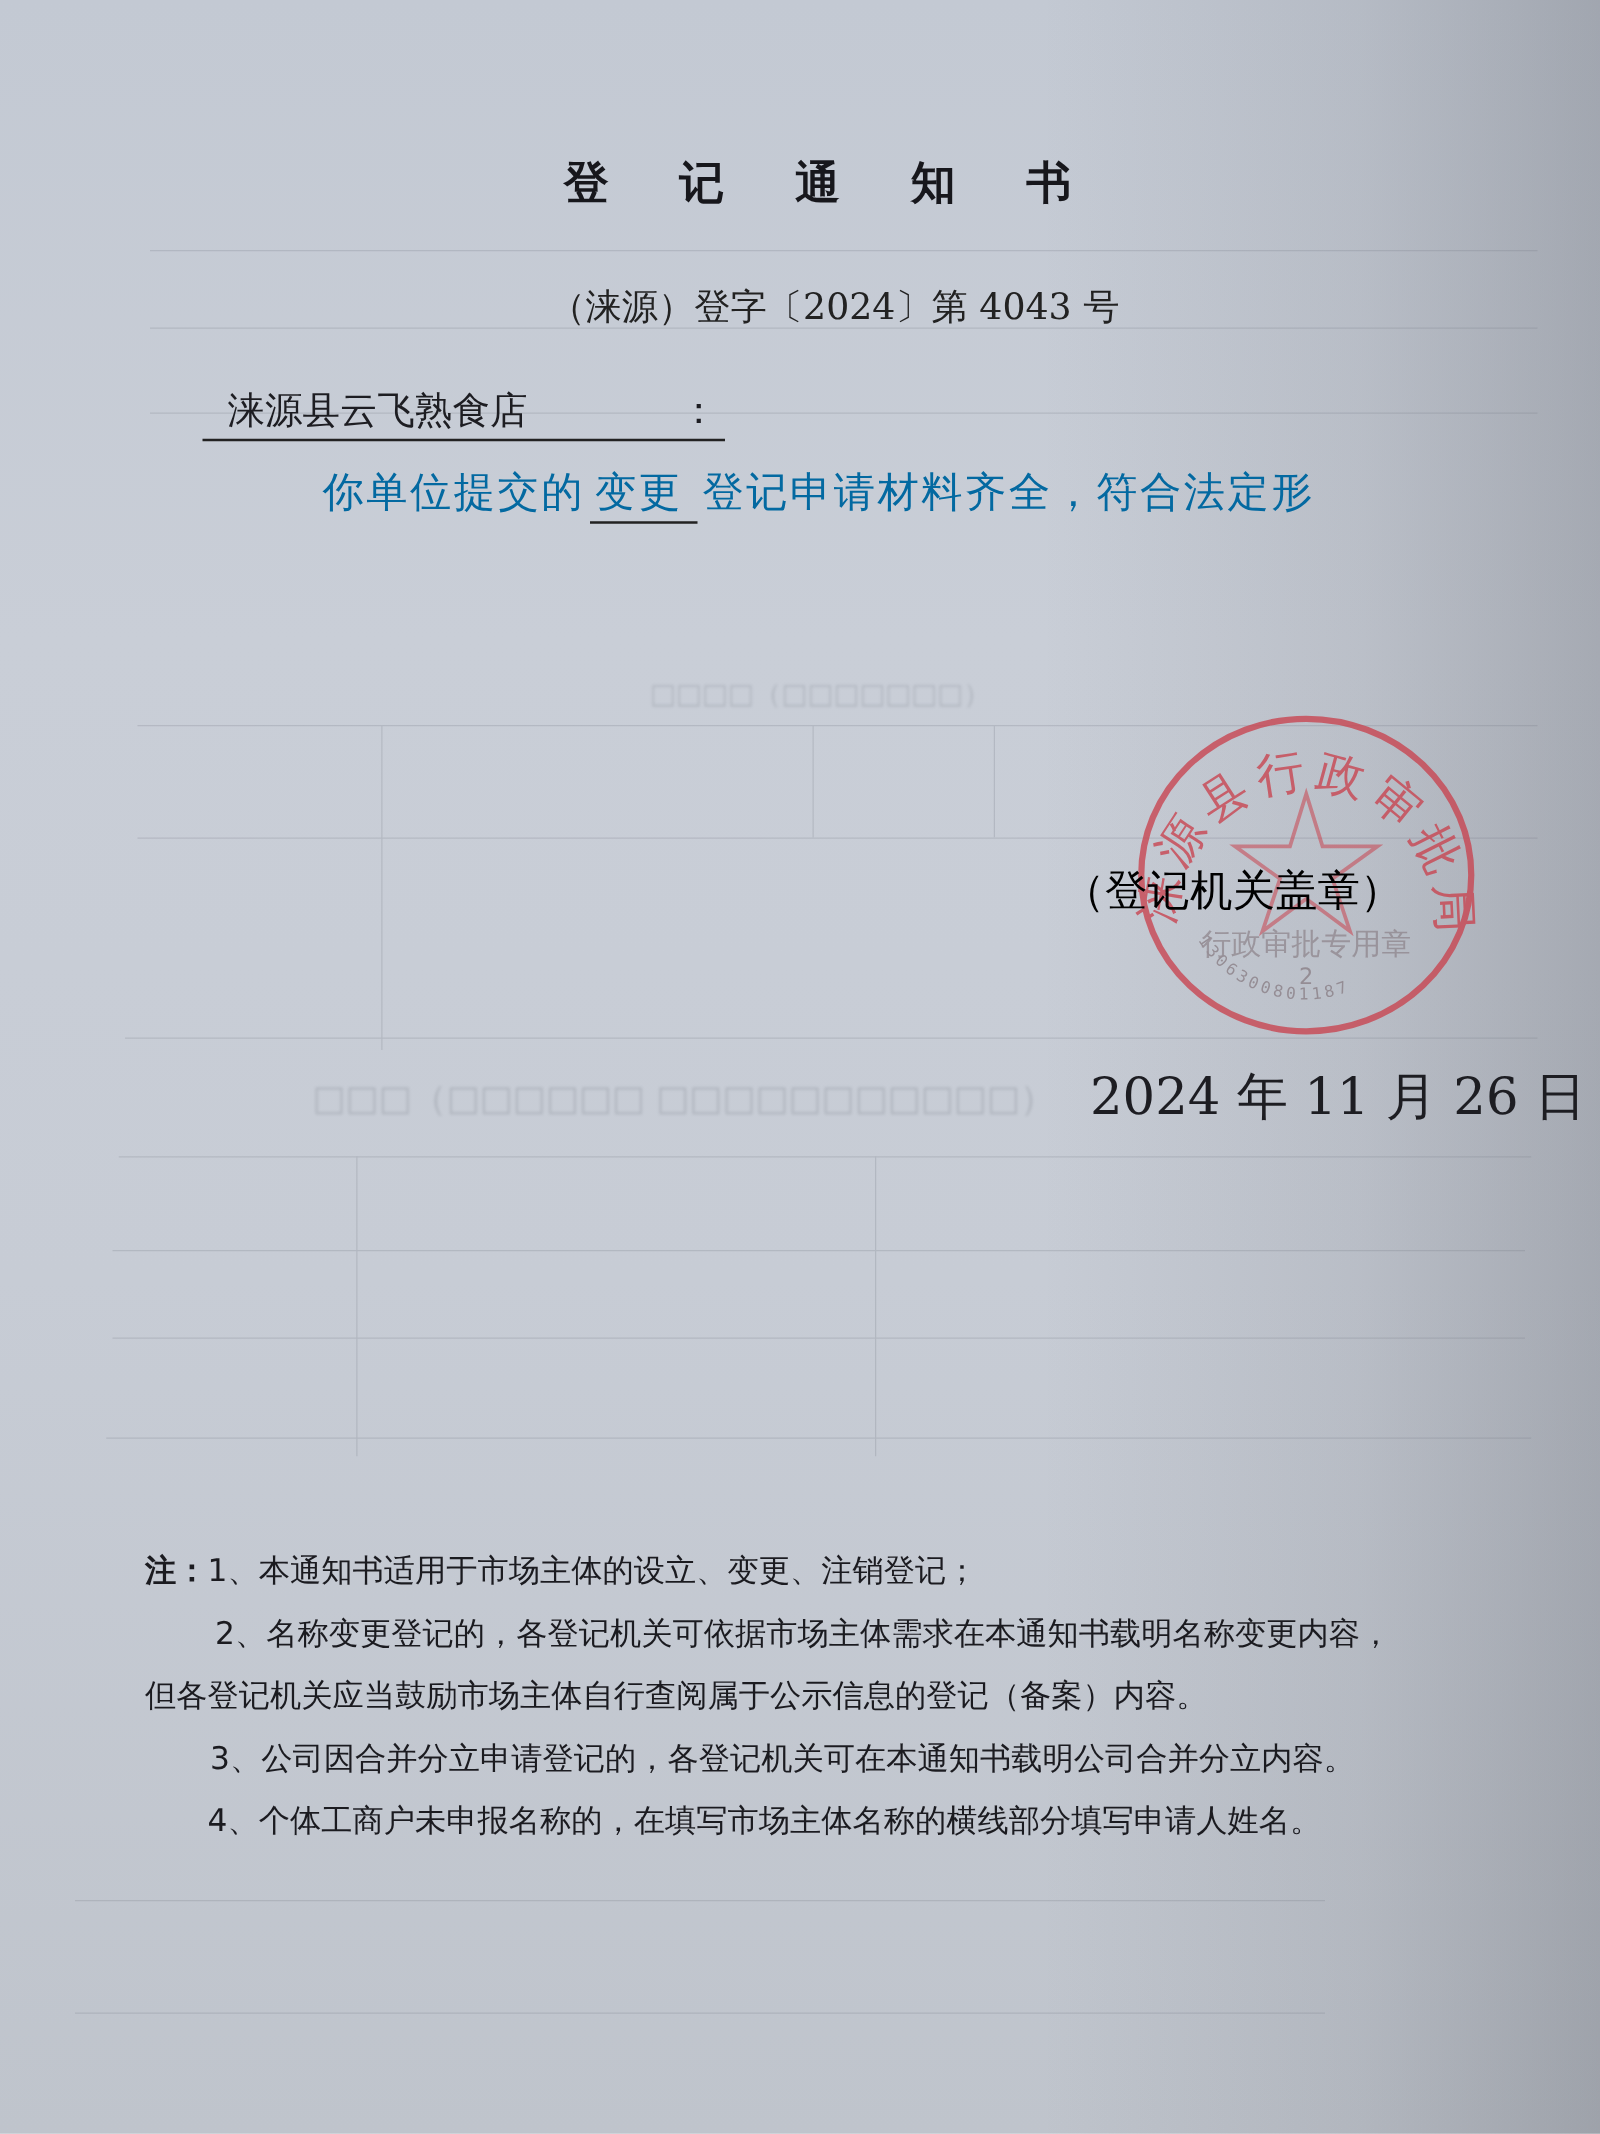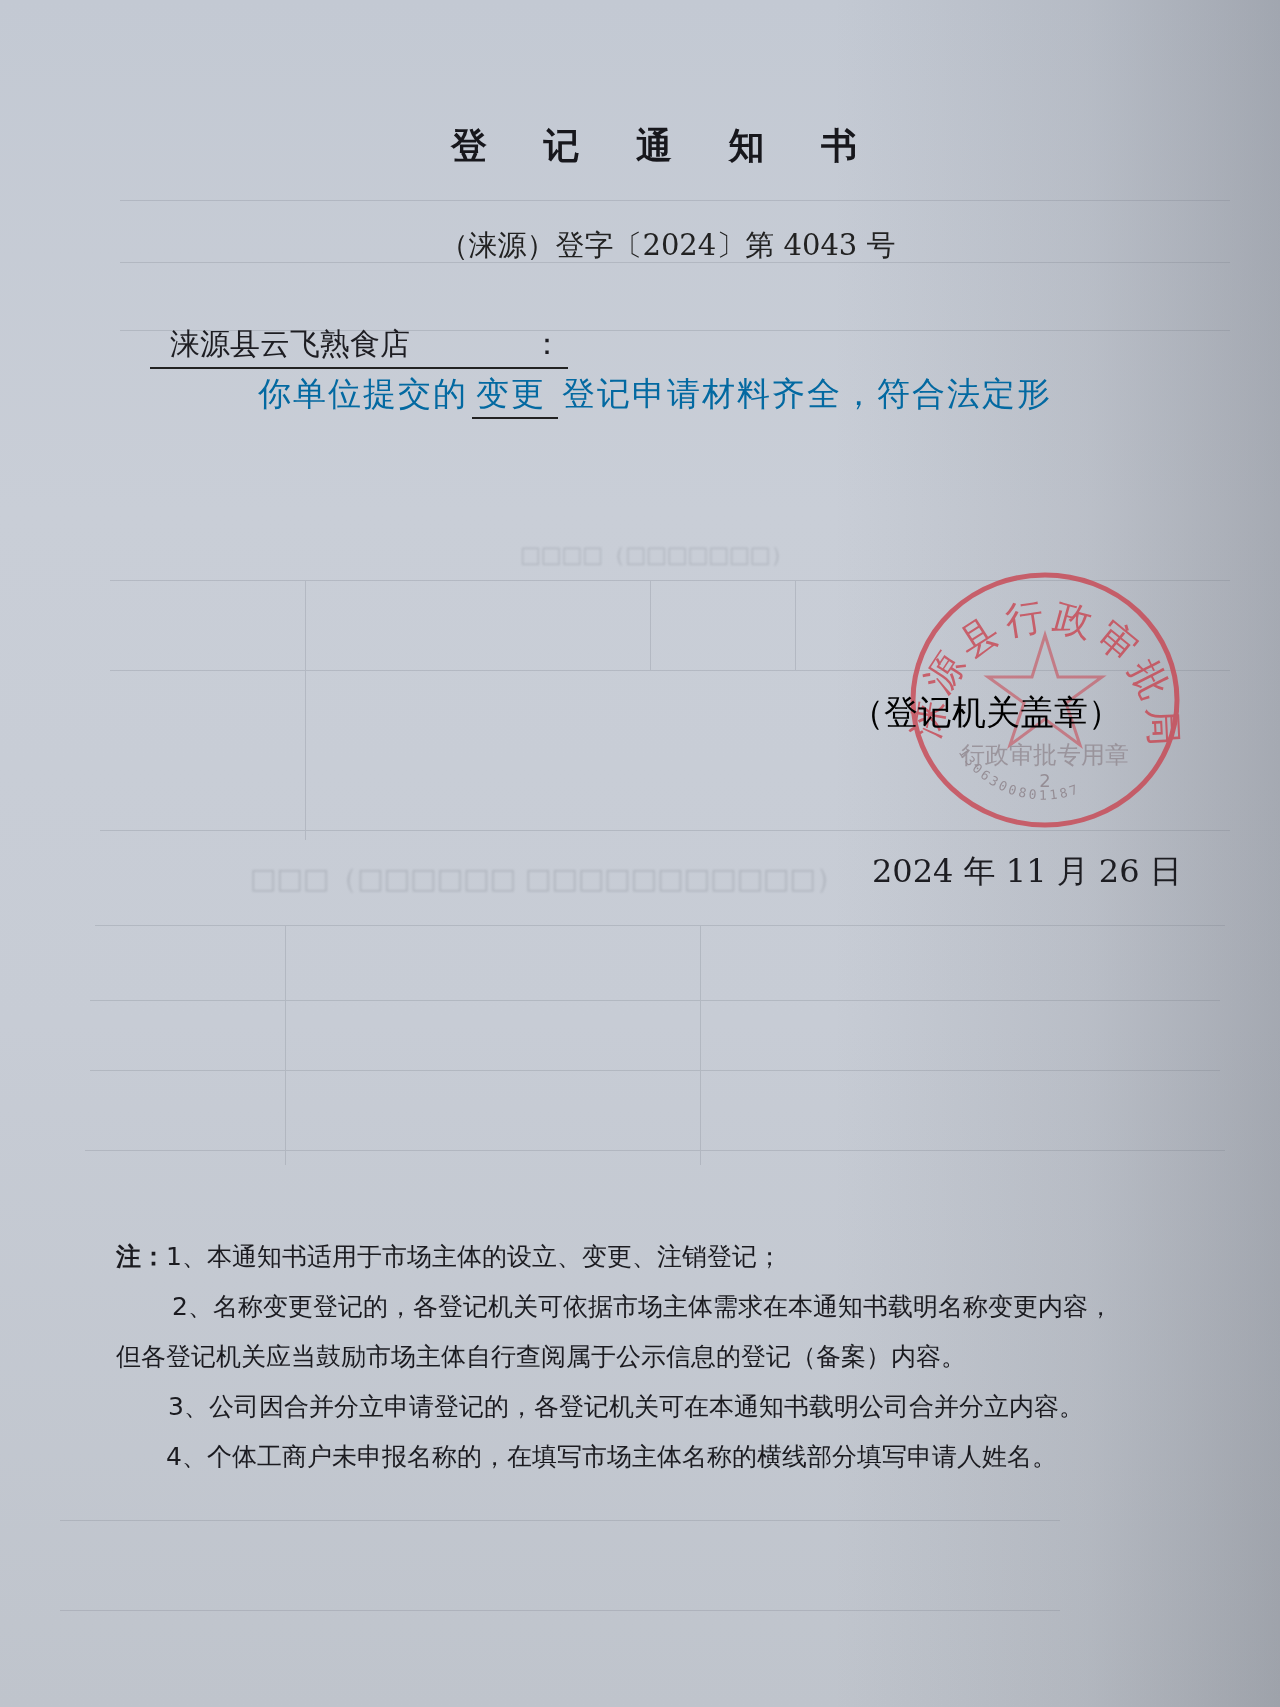--- a/index.html
+++ b/index.html
@@ -24,38 +24,38 @@
     position:absolute; left:0; top:122px; width:1280px; text-align:center;
     font-family:"DejaVu Sans", "Liberation Sans", sans-serif;
     font-size:36px; font-weight:bold; letter-spacing:22px; color:#17171c;
     padding-left:50px; box-sizing:border-box;
   }
   .docno {
     position:absolute; left:0; top:226px; width:1280px; text-align:center;
     font-size:29px; color:#222; padding-left:55px; box-sizing:border-box;
   }
   .addressee {
-    position:absolute; left:150px; top:308px; font-size:30px;
+    position:absolute; left:162px; top:308px; font-size:30px;
     font-family:"DejaVu Sans", sans-serif; color:#1d1d22;
-    border-bottom:2px solid #222; padding:0 18px 2px 20px; width:380px;margin-top:16px;
+    border-bottom:2px solid #222; padding:0 18px 2px 20px; width:380px;
   }
   .addressee .colon { position:absolute; right:6px; top:0; }
   .body-line {
     position:absolute; font-size:33px; font-family:"DejaVu Sans", sans-serif; color:#0369a1;
     letter-spacing:2px; white-space:nowrap;
   }
   .fill {
     display:inline-block; border-bottom:2px solid #222; padding:0 12px 0 4px; margin:0 4px;
   }
   .seal-label {
     position:absolute; left:850px; top:690px; font-size:34px;
     font-family:"DejaVu Sans", sans-serif; color:#000000; z-index:3; white-space:nowrap;
   }
   .date {
-    position:absolute; left:872px; top:850px; font-size:32px; color:#1d1d22; white-space:nowrap; z-index:3;
+    position:absolute; left:872px; top:850px; font-size:41px; color:#1d1d22; white-space:nowrap; z-index:3;
   }
   .stamp {
     position:absolute; left:895px; top:565px; width:290px; height:270px; z-index:2;
     opacity:0.78;
   }
   .notes { position:absolute; left:92px; top:1240px; width:1150px;
     font-family:"DejaVu Sans", sans-serif; font-size:25px; color:#1b1b20; }
   .note-line { position:absolute; white-space:nowrap;margin-left:24px; }
   .note-label { font-weight:bold; }
 </style>

